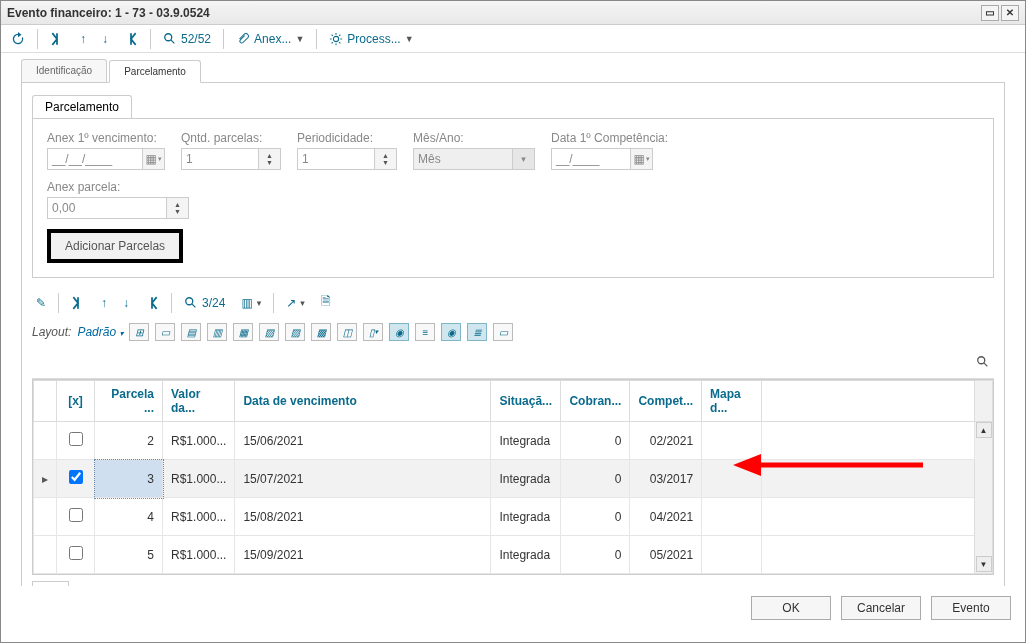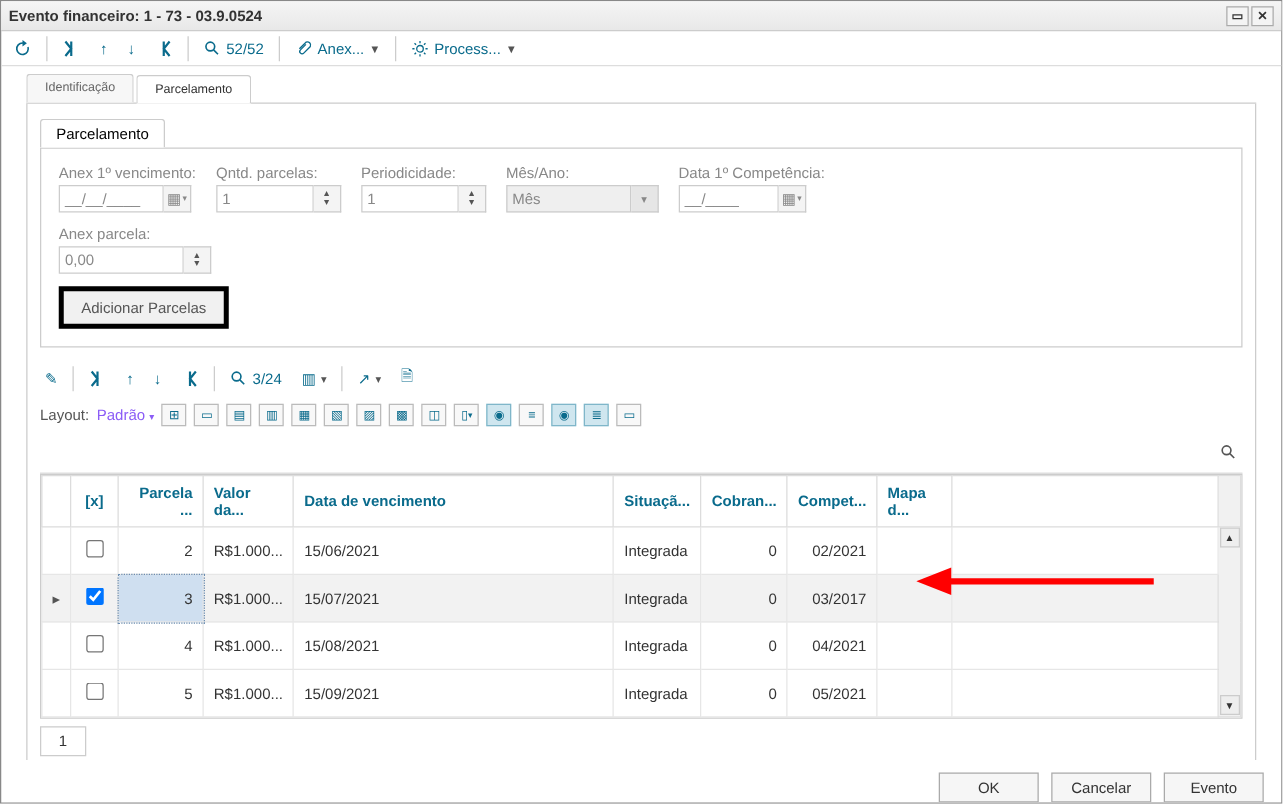--- a/index.html
+++ b/index.html
@@ -19,48 +19,48 @@
   .tab { padding:5px 14px; border:1px solid #ccc; border-bottom:none; margin-right:2px; background:#f7f7f7; color:#666; border-radius:3px 3px 0 0; cursor:pointer; font-size:10px;}
   .tab.active { background:#fff; color:#333; position:relative; top:1px; border-bottom:1px solid #fff;}
   .tab-panel { border:1px solid #ccc; border-top:none; padding:8px 10px 10px 10px; }
   .inner-tab-strip { display:flex; margin-top:4px; }
   .inner-tab { padding:4px 12px; border:1px solid #ccc; border-bottom:none; background:#fff; border-radius:3px 3px 0 0; font-size:12px;}
   .form-box { border:1px solid #ccc; padding:12px 14px 14px 14px; }
   .form-row { display:flex; gap:16px; margin-bottom:10px; flex-wrap:wrap;}
   .form-field label { display:block; color:#888; margin-bottom:3px; font-size:12px;}
   .date-wrap, .num-wrap, .combo-wrap { display:flex; }
   .ctrl { border:1px solid #ccc; height:22px; padding:0 4px; background:#fff; display:flex; align-items:center; color:#888; }
-  .dateinput { width:84px; }
+  .dateinput { width:96px; }
   .datebtn { width:22px; border-left:none; background:#f4f4f4; display:flex; align-items:center;justify-content:center; cursor:pointer;}
   .spin { width:22px; border-left:none; background:#f4f4f4; display:flex; flex-direction:column; justify-content:center; align-items:center; cursor:pointer;}
   .spin div { font-size:7px; line-height:7px; color:#555;}
   .numinput { width:78px; }
   .combo { width:100px; background:#efefef; }
   .combo-caret { width:22px; border-left:none; background:#e6e6e6; display:flex; align-items:center; justify-content:center; font-size:9px;color:#888;}
   .add-btn { border:4px solid #000000; background:#f1f1f1; padding:6px 14px; color:#555; cursor:pointer;}
   .subtoolbar { display:flex; align-items:center; gap:8px; margin-top:10px; padding:2px 0;}
-  .layout-row { display:flex; align-items:center; gap:6px; margin-top:6px;}
+  .layout-row { display:flex; align-items:center; gap:6px; margin-top:6px;font-style:italic;}
   .layout-label { color:#555;}
-  .layout-link { color:#8b5cf6; }
+  .layout-link { color:#0369a1; }
   .ico-btn { width:20px; height:18px; border:1px solid #bbb; background:#f8f8f8; display:flex; align-items:center; justify-content:center; cursor:pointer; font-size:10px; color:#0a6b8c;}
   .ico-btn.active { background:#cfe6ef; border-color:#7fb6c9;}
   .group-hint { margin-top:8px; color:#0a6b8c; font-size:12px; padding:6px 4px; border-bottom:1px solid #ddd; display:flex; align-items:center;}
   .group-hint .searchico { margin-left:auto; color:#555;}
   .grid { border:1px solid #ccc; margin-top:0; position:relative;}
   table { border-collapse:collapse; width:100%; }
   th { background:#fff; border:1px solid #dcdcdc; padding:6px 8px; text-align:left; color:#0a6b8c; font-weight:bold; font-size:12px;}
   td { border:1px solid #e6e6e6; padding:10px 8px; font-size:12px; color:#333;}
   td.num, th.num { text-align:right;}
   tr.selected td { background:#f2f2f2; }
   tr.selected td.parcela-cell { background:#cfdff0; outline:1px dotted #6a8cb0; }
   .row-indicator { width:18px; text-align:center; color:#555; }
   input[type=checkbox]{ width:14px; height:14px;}
   .pager { margin-top:6px; }
   .pager-box { display:inline-block; border:1px solid #ccc; padding:4px 14px; color:#333;}
-  .footer-btns { margin-top:auto; padding:10px 14px 0 0; display:flex; justify-content:flex-end; gap:10px;}
+  .footer-btns { margin-top:auto; padding:10px 14px 22px 0; display:flex; justify-content:flex-end; gap:10px;}
   .footer-btns button { width:80px; height:24px; border:1px solid #aaa; background:#f6f6f6; cursor:pointer; color:#333;}
   .arrow-annot { position:absolute; top:449px; left:732px; pointer-events:none;}
   .arrow-svg { width:200px; height:30px;}
   .col-ind{width:22px;} .col-chk{width:38px;} .col-par{width:68px;} .col-val{width:70px;} .col-date{width:256px;} .col-sit{width:70px;} .col-cob{width:68px;} .col-comp{width:70px;} .col-map{width:60px;} .col-fill{} .col-scr{width:18px;}
   .scroll-cell { background:#f1f1f1; border:1px solid #ddd; padding:0; vertical-align:top;}
   .scroll-btn { width:16px; height:16px; background:#eee; border:1px solid #ccc; font-size:8px; display:flex; align-items:center;justify-content:center; margin:0 auto;}
   .content-area { flex:1; overflow:hidden; padding:0 10px 0 10px; display:flex; flex-direction:column;}
 </style>
 </head>
 <body>
@@ -171,21 +171,21 @@
               <div class="date-wrap">
                 <div class="ctrl dateinput" style="width:80px">__/____</div>
                 <div class="ctrl datebtn">▦<span style="font-size:7px;margin-left:1px;">▾</span></div>
               </div>
             </div>
           </div>
           <div class="form-row">
             <div class="form-field">
               <label>Anex parcela:</label>
               <div class="num-wrap">
-                <div class="ctrl numinput" style="width:100px">0,00</div>
+                <div class="ctrl numinput" style="width:120px">0,00</div>
                 <div class="ctrl spin">
                     <div>▲</div>
                     <div>▼</div>
                   </div>
               </div>
             </div>
           </div>
           <button class="add-btn">Adicionar Parcelas</button>
         </div>
 

